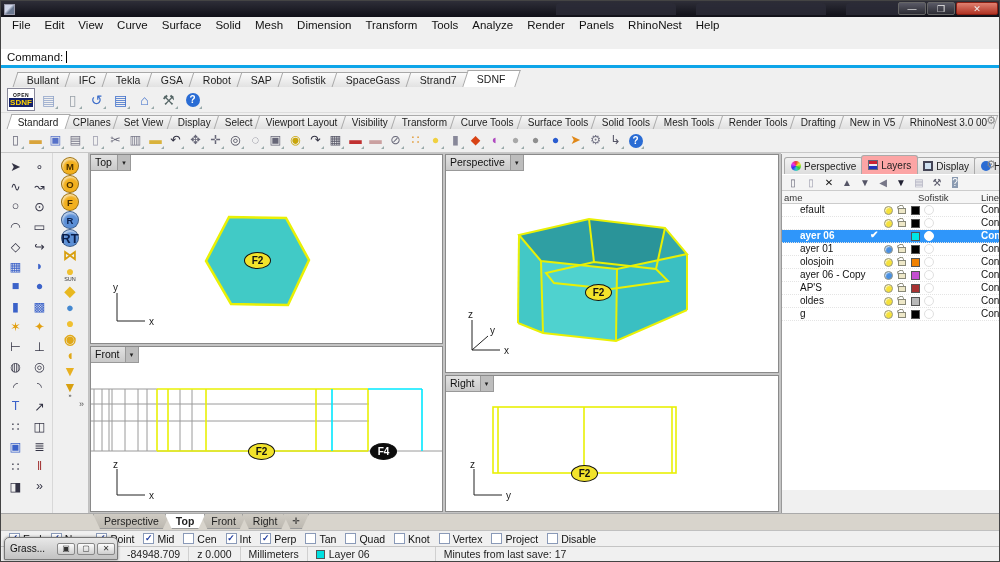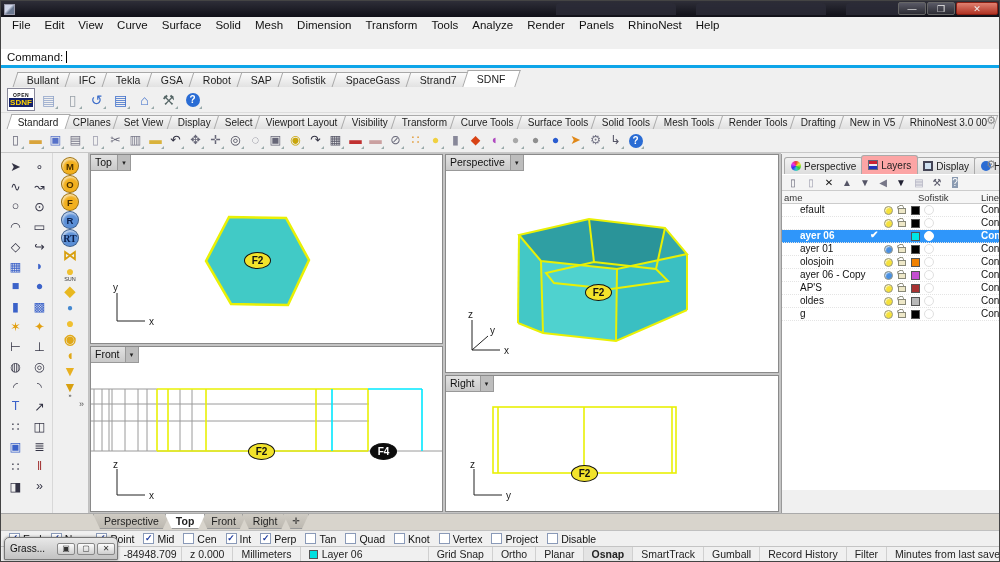--- a/index.html
+++ b/index.html
@@ -65,21 +65,21 @@
 
   
   .sidebar{left:0;top:152px;width:88px;height:360px;background:#f0f0f0;border-right:1px solid #c0c0c0;display:flex;}
   .stools{width:52px;display:flex;flex-wrap:wrap;align-content:flex-start;padding:3px 0 0 4px;gap:0 3px;border-right:1px solid #d8d8d8;}
   .stool{width:21px;height:20px;display:flex;align-items:center;justify-content:center;font-size:12.5px;}
   .sbadges{width:34px;display:flex;flex-direction:column;align-items:center;padding-top:4px;gap:2px;}
   .sbadge{width:18px;height:18px;border-radius:50%;display:flex;align-items:center;justify-content:center;
      font-size:9.5px;font-weight:bold;border:1px solid rgba(0,0,0,.35);
      box-shadow:inset 1px 2px 2px rgba(255,255,255,.6);}
   .sbadge.flat{border:none;background:transparent !important;box-shadow:none;font-size:14px;height:16px;}
-  .sbadge.small{font-size:10px;font-family:Liberation Serif, serif;}
+  .sbadge.small{font-size:13px;}
   .sblabel{font-size:5.5px;color:#333;line-height:4px;margin-top:-2px;}
   .smore{font-size:9px;color:#555;align-self:flex-end;margin-right:3px;}
 
   
   .workspace{left:88px;top:152px;width:692px;height:360px;background:#c4c4c4;}
   .vp{position:absolute;background:#fff;border:1px solid #8a8a8a;overflow:hidden;}
   .vplabel{position:absolute;top:0;left:0;display:flex;align-items:stretch;height:16px;
      background:linear-gradient(#e2e2e2,#c9c9c9);border:1px solid #999;border-top:none;border-left:none;z-index:5;}
   .vplabel .lt{font-size:10.5px;padding:1px 5px 0 4px;color:#111;}
   .vplabel .dd{width:13px;background:#bdbdbd;border-left:1px solid #999;font-size:7px;display:flex;align-items:center;justify-content:center;color:#222;}
@@ -961,31 +961,20 @@
     </div>
 
   <div class="abs statusbar">
     <span class="seg first">-84948.709</span>
     <span class="seg">z 0.000</span>
     <span class="seg">Millimeters</span>
     <span class="seg" style="min-width:128px;justify-content:flex-start;">
       <span class="lswatch2" style="background: rgb(0, 224, 224);"></span>
       <span>Layer 06</span>
     </span>
-    <span style="display:flex;height:100%;">
-
-    <span class="seg">Grid Snap</span>
-        <span class="seg">Ortho</span>
-        <span class="seg">Planar</span>
-        <span class="seg bold">Osnap</span>
-        <span class="seg">SmartTrack</span>
-        <span class="seg">Gumball</span>
-        <span class="seg">Record History</span>
-        <span class="seg">Filter</span>
-      </span>
     <span class="seg info" style="flex:1;">Minutes from last save: 17</span>
   </div>
 
   <div class="abs tealstrip"></div>
 
   <div class="abs grasswin">
     <span class="gt">Grass...</span>
     <span style="display:flex;">
 
     <span class="gbtn">▣</span>

